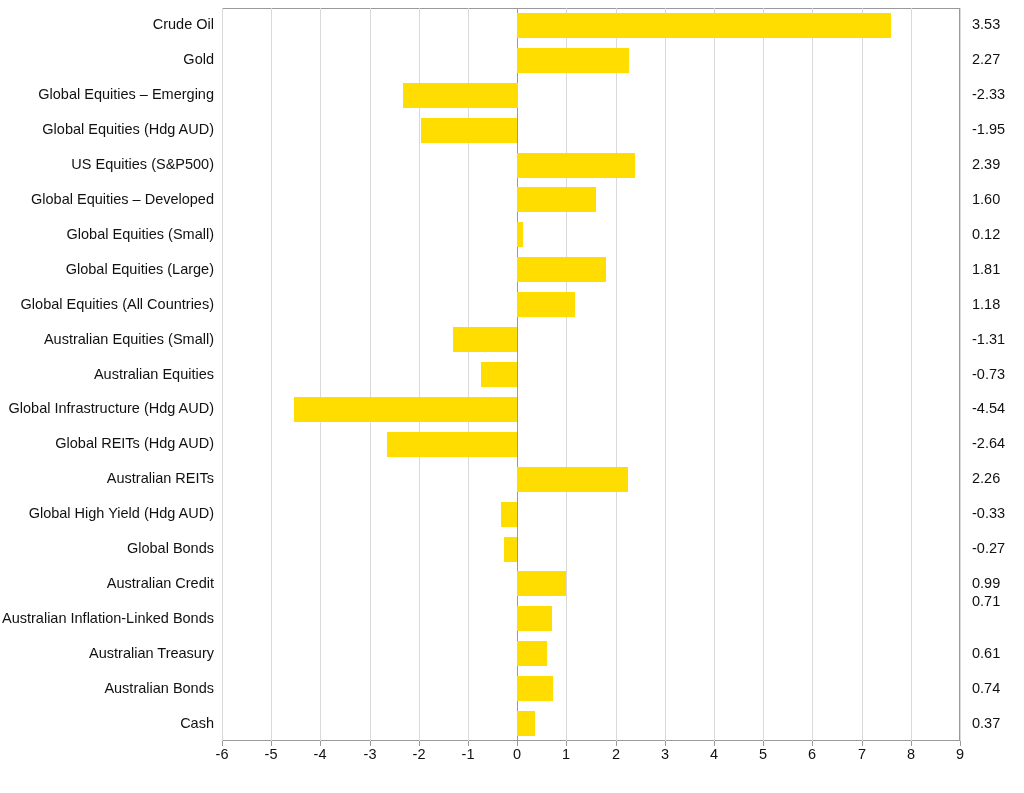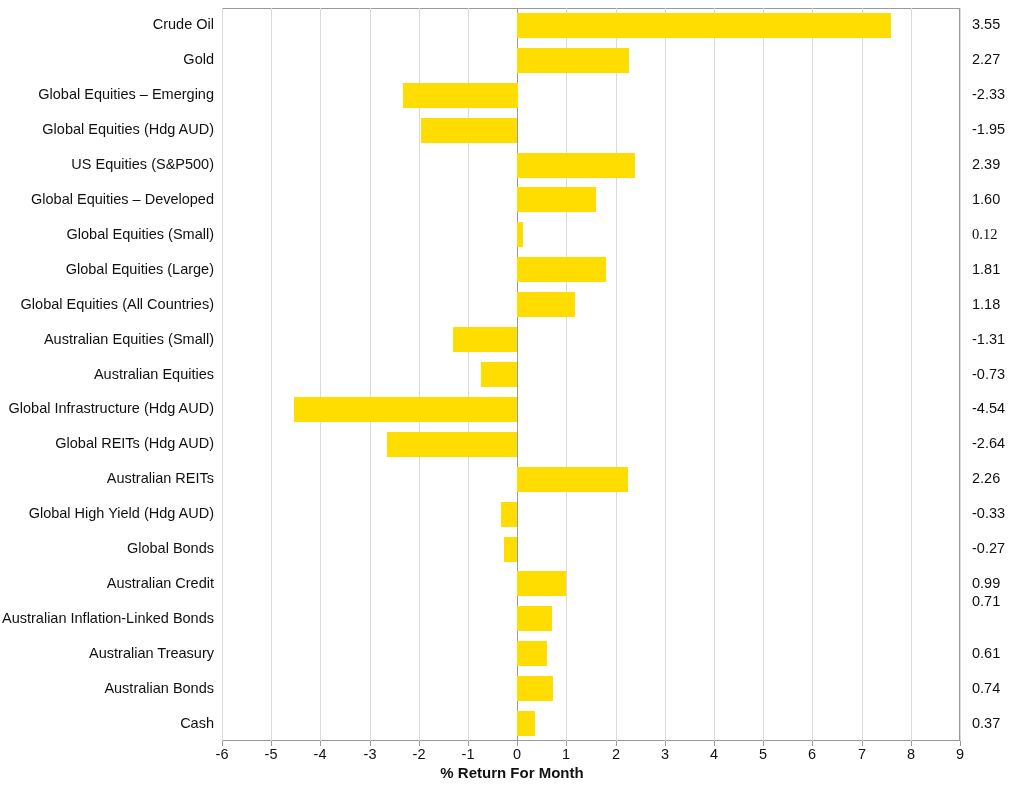--- a/index.html
+++ b/index.html
@@ -171,27 +171,27 @@
       <div class="cat-label" style="right: 810px; top: 471px;">Australian REITs</div>
       <div class="cat-label" style="right: 810px; top: 506px;">Global High Yield (Hdg AUD)</div>
       <div class="cat-label" style="right: 810px; top: 541px;">Global Bonds</div>
       <div class="cat-label" style="right: 810px; top: 576px;">Australian Credit</div>
       <div class="cat-label" style="right: 810px; top: 611px;">Australian Inflation-Linked Bonds</div>
       <div class="cat-label" style="right: 810px; top: 646px;">Australian Treasury</div>
       <div class="cat-label" style="right: 810px; top: 681px;">Australian Bonds</div>
       <div class="cat-label" style="right: 810px; top: 716px;">Cash</div>
     </div>
   <div id="value-labels">
-      <div class="value-label" style="top: 17px;">3.55</div>
+      <div class="value-label" style="top: 17px;">3.53</div>
       <div class="value-label" style="top: 52px;">2.27</div>
       <div class="value-label" style="top: 87px;">-2.33</div>
       <div class="value-label" style="top: 122px;">-1.95</div>
       <div class="value-label" style="top: 157px;">2.39</div>
       <div class="value-label" style="top: 192px;">1.60</div>
-      <div class="value-label" style="top: 227px; font-family: Liberation Serif, serif;">0.12</div>
+      <div class="value-label" style="top: 227px;">0.12</div>
       <div class="value-label" style="top: 262px;">1.81</div>
       <div class="value-label" style="top: 297px;">1.18</div>
       <div class="value-label" style="top: 332px;">-1.31</div>
       <div class="value-label" style="top: 367px;">-0.73</div>
       <div class="value-label" style="top: 401px;">-4.54</div>
       <div class="value-label" style="top: 436px;">-2.64</div>
       <div class="value-label" style="top: 471px; text-align: center;">2.26</div>
       <div class="value-label" style="top: 506px;">-0.33</div>
       <div class="value-label" style="top: 541px;">-0.27</div>
       <div class="value-label" style="top: 576px;">0.99</div>
@@ -211,14 +211,13 @@
       <div class="xtick" style="left: 546px; top: 747px;">1</div>
       <div class="xtick" style="left: 596px; top: 747px;">2</div>
       <div class="xtick" style="left: 645px; top: 747px;">3</div>
       <div class="xtick" style="left: 694px; top: 747px;">4</div>
       <div class="xtick" style="left: 743px; top: 747px;">5</div>
       <div class="xtick" style="left: 792px; top: 747px;">6</div>
       <div class="xtick" style="left: 842px; top: 747px;">7</div>
       <div class="xtick" style="left: 891px; top: 747px;">8</div>
       <div class="xtick" style="left: 940px; top: 747px;">9</div>
     </div>
-  <div class="xlabel">% Return For Month</div>
 </div>
 
 </body></html>

